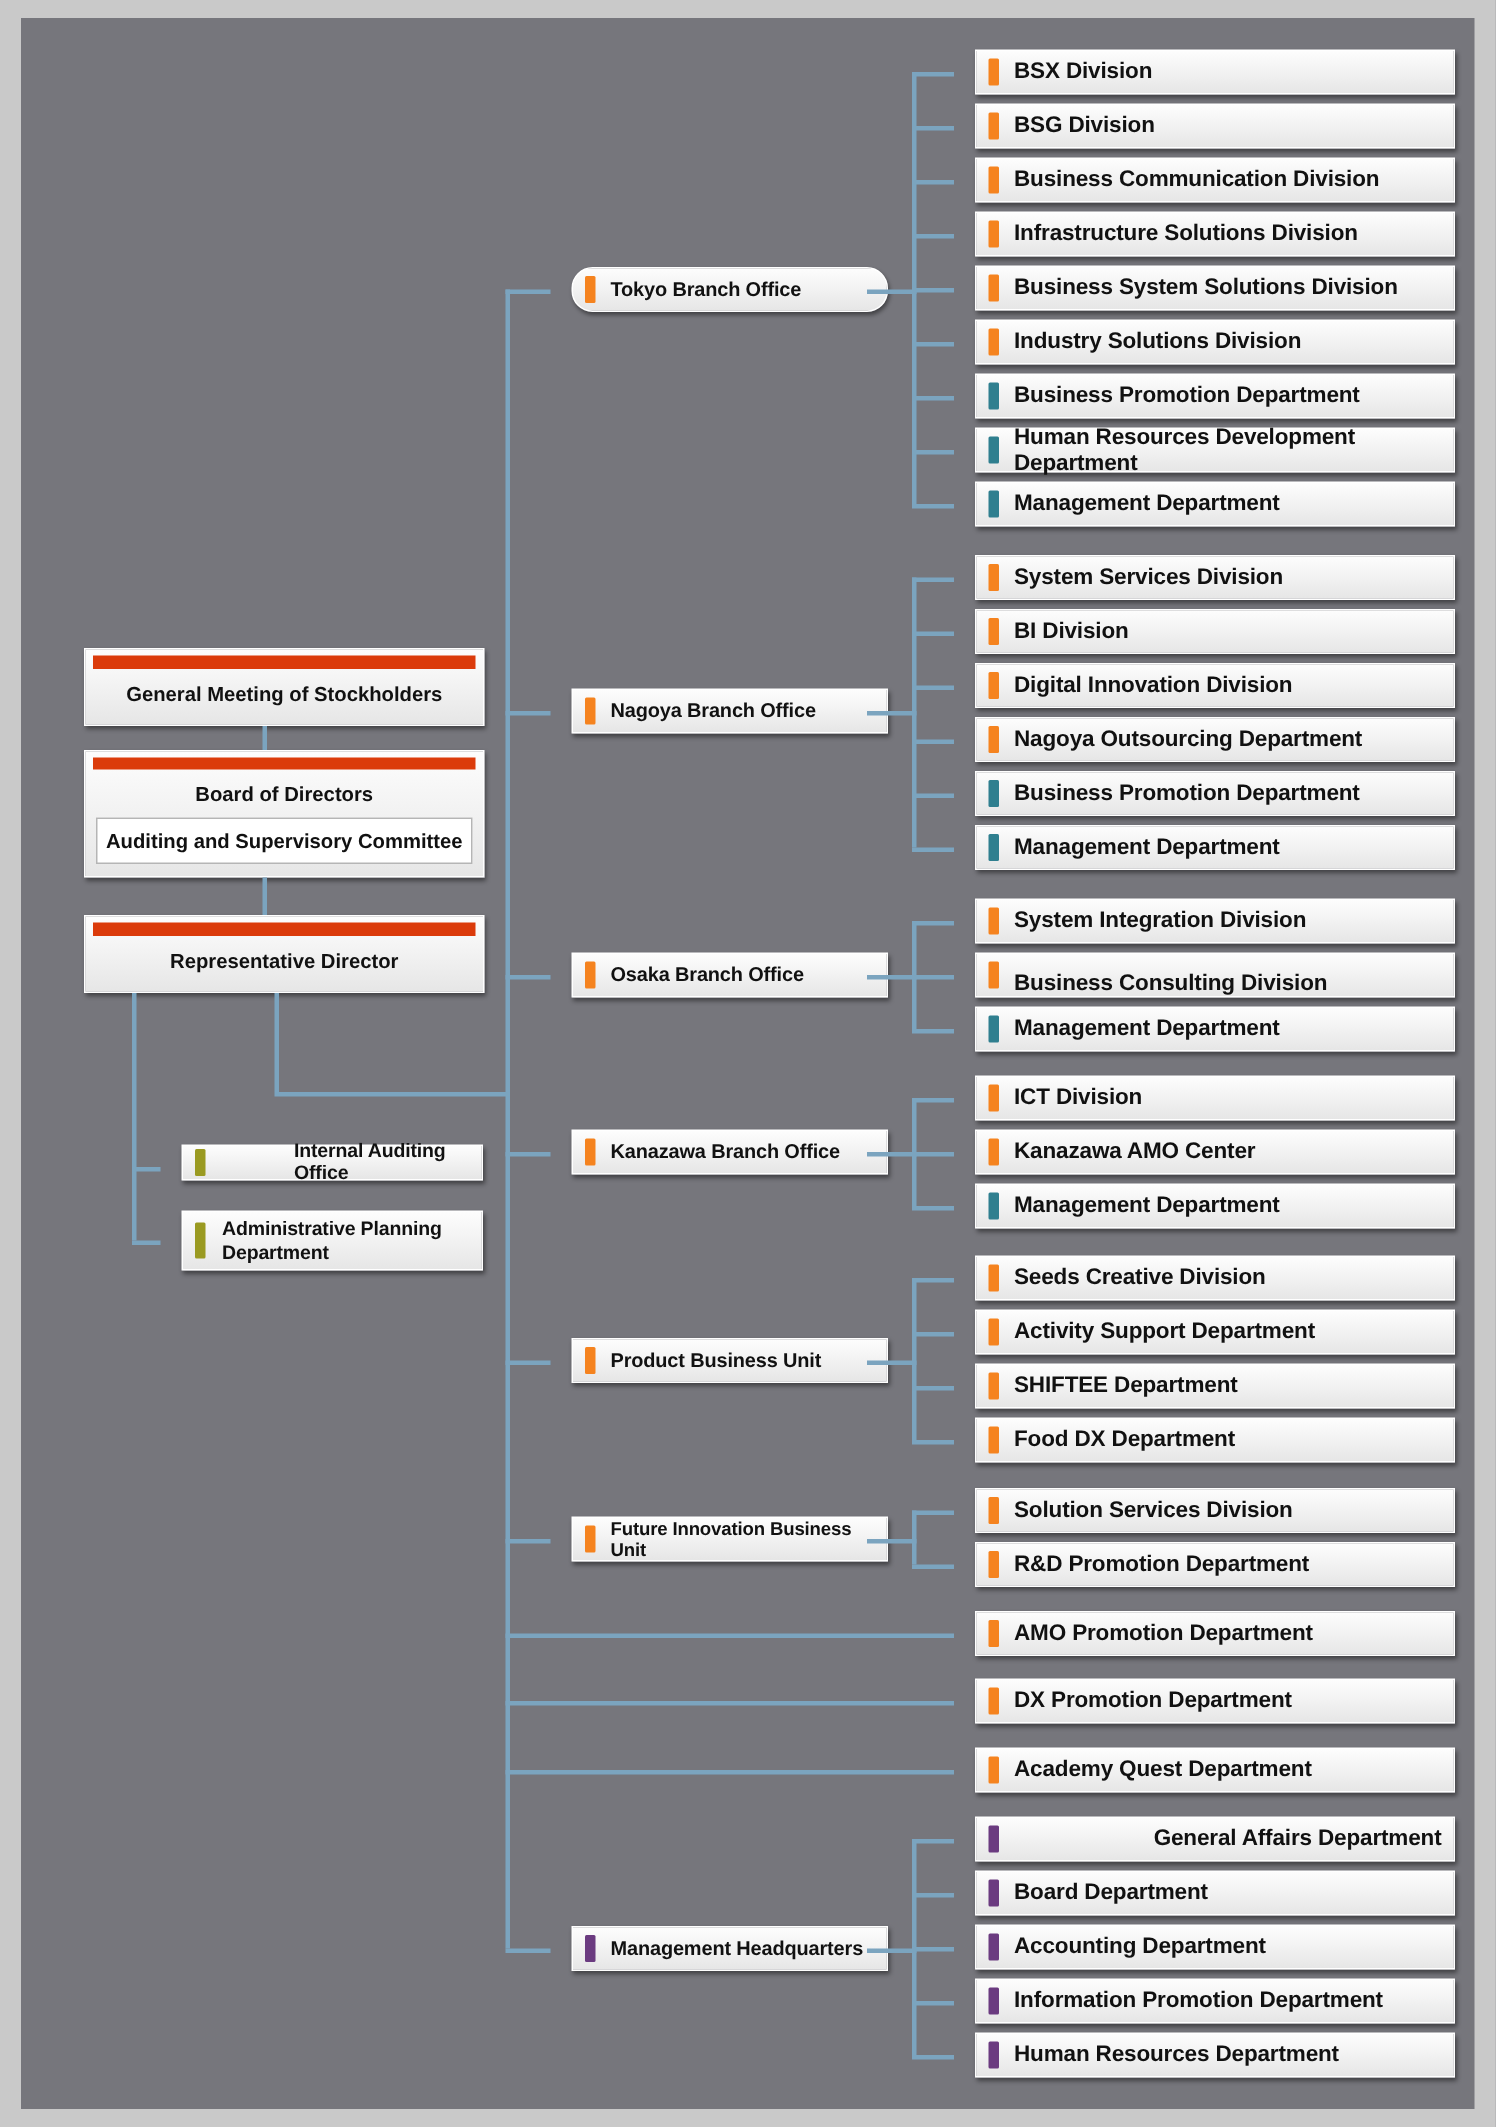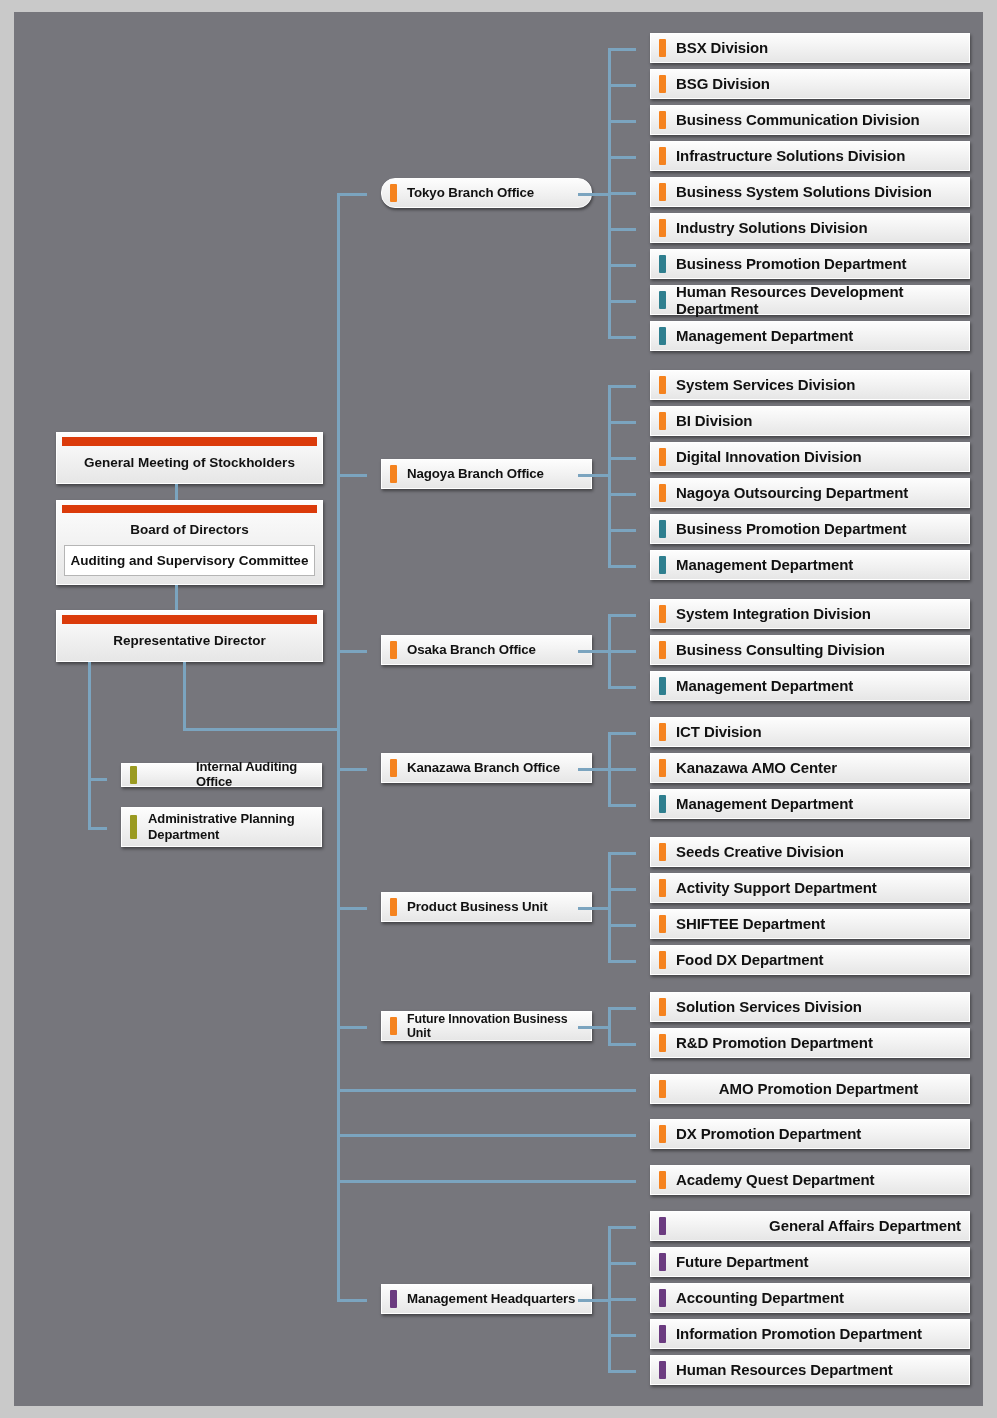--- a/index.html
+++ b/index.html
@@ -183,21 +183,21 @@
       <div class="ln lnh" style="top: 553px; left: 594px; width: 28px;"></div>
       <div class="ln lnh" style="top: 462px; left: 323px; width: 30px;"></div>
       <div class="node grp" style="top: 623px; height: 30px;">
         <span class="bar" style="background: rgb(245, 131, 31);"></span>
         <span class="lbl">Osaka Branch Office</span>
       </div>
       <div class="node leaf" style="top: 587px; height: 30px;">
         <span class="bar" style="background: rgb(245, 131, 31);"></span>
         <span class="lbl">System Integration Division</span>
       </div>
-      <div class="node leaf" style="top: 623px; height: 30px;">
+      <div class="node leaf" style="top: 623px; height: 30px; align-items: flex-end;">
         <span class="bar" style="background: rgb(245, 131, 31);"></span>
         <span class="lbl">Business Consulting Division</span>
       </div>
       <div class="node leaf" style="top: 659px; height: 30px;">
         <span class="bar" style="background: rgb(47, 127, 143);"></span>
         <span class="lbl">Management Department</span>
       </div>
       <div class="ln lnh" style="top: 638px; left: 564px; width: 33px;"></div>
       <div class="ln lnv" style="left: 594px; top: 602px; height: 72px;"></div>
       <div class="ln lnh" style="top: 602px; left: 594px; width: 28px;"></div>
@@ -273,21 +273,21 @@
       <div class="node grp" style="top: 1272px; height: 30px;">
         <span class="bar" style="background: rgb(107, 59, 128);"></span>
         <span class="lbl">Management Headquarters</span>
       </div>
       <div class="node leaf" style="top: 1199px; height: 30px; justify-content: flex-end;">
         <span class="bar" style="background: rgb(107, 59, 128);"></span>
         <span class="lbl">General Affairs Department</span>
       </div>
       <div class="node leaf" style="top: 1235px; height: 30px;">
         <span class="bar" style="background: rgb(107, 59, 128);"></span>
-        <span class="lbl">Future Department</span>
+        <span class="lbl">Board Department</span>
       </div>
       <div class="node leaf" style="top: 1271px; height: 30px;">
         <span class="bar" style="background: rgb(107, 59, 128);"></span>
         <span class="lbl">Accounting Department</span>
       </div>
       <div class="node leaf" style="top: 1307px; height: 30px;">
         <span class="bar" style="background: rgb(107, 59, 128);"></span>
         <span class="lbl">Information Promotion Department</span>
       </div>
       <div class="node leaf" style="top: 1343px; height: 30px;">
@@ -295,21 +295,21 @@
         <span class="lbl">Human Resources Department</span>
       </div>
       <div class="ln lnh" style="top: 1287px; left: 564px; width: 33px;"></div>
       <div class="ln lnv" style="left: 594px; top: 1214px; height: 144px;"></div>
       <div class="ln lnh" style="top: 1214px; left: 594px; width: 28px;"></div>
       <div class="ln lnh" style="top: 1250px; left: 594px; width: 28px;"></div>
       <div class="ln lnh" style="top: 1286px; left: 594px; width: 28px;"></div>
       <div class="ln lnh" style="top: 1322px; left: 594px; width: 28px;"></div>
       <div class="ln lnh" style="top: 1358px; left: 594px; width: 28px;"></div>
       <div class="ln lnh" style="top: 1287px; left: 323px; width: 30px;"></div>
-      <div class="node leaf" style="top: 1062px; height: 30px; justify-content: center;">
+      <div class="node leaf" style="top: 1062px; height: 30px;">
         <span class="bar" style="background: rgb(245, 131, 31);"></span>
         <span class="lbl">AMO Promotion Department</span>
       </div>
       <div class="ln lnh" style="top: 1077px; left: 323px; width: 299px;"></div>
       <div class="node leaf" style="top: 1107px; height: 30px;">
         <span class="bar" style="background: rgb(245, 131, 31);"></span>
         <span class="lbl">DX Promotion Department</span>
       </div>
       <div class="ln lnh" style="top: 1122px; left: 323px; width: 299px;"></div>
       <div class="node leaf" style="top: 1153px; height: 30px;">

